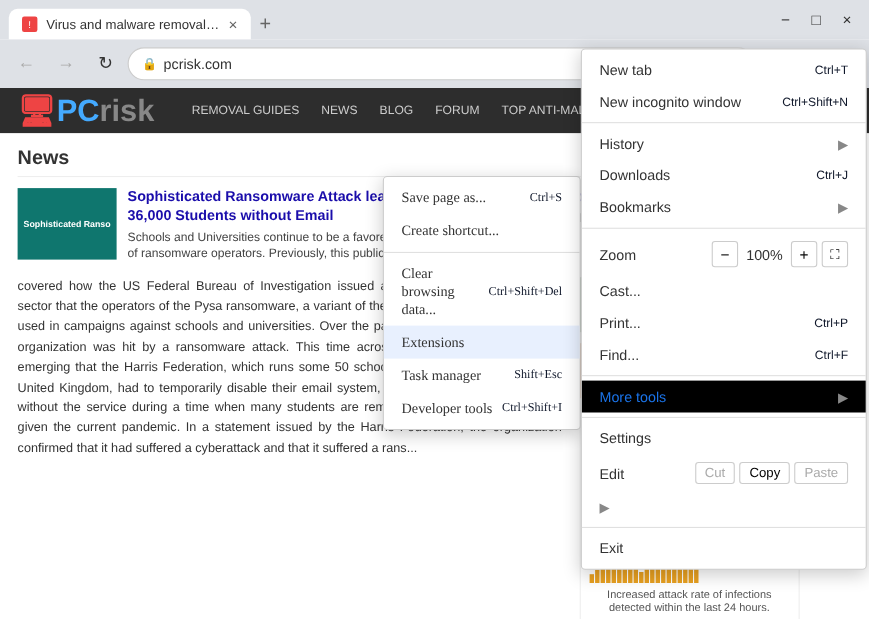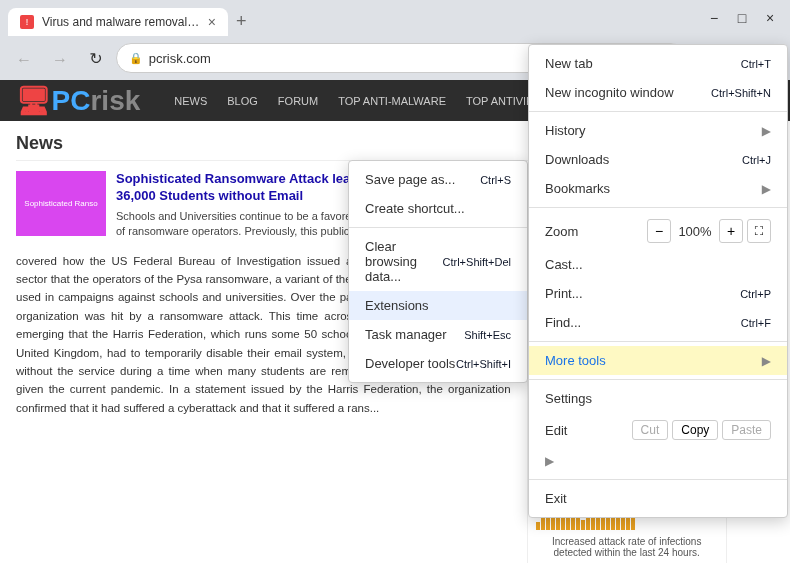--- a/index.html
+++ b/index.html
@@ -50,29 +50,29 @@
     .news-content h3 { font-size: 13px; font-weight: bold; color: #1a0dab; margin-bottom: 4px; line-height: 1.3; }
     .news-content p { font-size: 11px; color: #444; line-height: 1.4; }
 
     .main-article { padding: 0 16px 12px; display: grid; grid-template-columns: 2fr 1fr; gap: 16px; }
     .article-text { font-size: 11.5px; color: #333; line-height: 1.6; text-align: justify; }
 
     
     .dropdown-overlay { position: absolute; top: 0; left: 0; width: 790px; height: 563px; z-index: 100; }
     .dropdown-menu { position: absolute; top: 44px; right: 2px; background: #fff; border: 1px solid #ccc; border-radius: 4px; box-shadow: 0 4px 16px rgba(0,0,0,0.2); width: 260px; padding: 4px 0; z-index: 200; }
     .menu-item { display: flex; align-items: center; padding: 7px 16px; cursor: pointer; color: #333; font-size: 13px; position: relative; }
-    .menu-item.highlighted { background: #fef9c3; color: #1a73e8; gap: 48px; }
+    .menu-item.highlighted { background: #000000; color: #1a73e8; gap: 48px; }
     .menu-item-label { flex: 1; }
     .menu-item-shortcut { color: #0f172a; font-size: 11px; }
     .menu-item-arrow { color: #888; font-size: 12px; }
     .menu-divider { height: 1px; background: #e0e0e0; margin: 4px 0; }
 
     
     .submenu { position: absolute; top: 0; right: 260px; background: #fff; border: 1px solid #ccc; border-radius: 4px; box-shadow: 0 4px 16px rgba(0,0,0,0.2); width: 180px; padding: 4px 0; }
-    .submenu-item { display: flex; align-items: center; padding: 7px 16px; cursor: pointer; color: #333; font-size: 13px; }
+    .submenu-item { display: flex; align-items: center; padding: 7px 16px; cursor: pointer; color: #333; font-size: 13px; font-family: Liberation Serif, serif; }
     .submenu-item.highlighted { background: #e8f0fe; }
 
     
     .right-panel { width: 200px; padding: 10px; border-left: 1px solid #eee; background: #fafafa; }
     .malware-title { font-size: 12px; font-weight: bold; color: #333; margin-bottom: 8px; }
     .globe-container { text-align: center; }
     .globe { width: 80px; height: 80px; background: radial-gradient(circle at 35% 35%, #6aa8d8, #1a5a8a); border-radius: 50%; margin: 0 auto 4px; display: flex; align-items: center; justify-content: center; position: relative; }
     .globe-overlay { position: absolute; bottom: 5px; left: 50%; transform: translateX(-50%); }
     .medium-badge { background: #e8a020; color: white; font-size: 9px; font-weight: bold; padding: 2px 6px; border-radius: 2px; }
     .activity-bars { display: flex; align-items: flex-end; gap: 1px; height: 30px; }
@@ -123,35 +123,36 @@
       <div class="site-header">
         <div class="logo">
           <span style="color:#e44; font-weight:900; font-size:28px;">
             <span style="color:#e44;">🖥</span>
           </span>
           <span style="color:#fff; font-size:28px; font-weight:bold;">
             <span style="color:#4af;">PC</span><span style="color:#888;">risk</span>
           </span>
         </div>
         <div class="site-nav">
+          <span class="nav-item">REMOVAL GUIDES</span>
           <span class="nav-item">NEWS</span>
           <span class="nav-item">BLOG</span>
           <span class="nav-item">FORUM</span>
           <span class="nav-item">TOP ANTI-MALWARE</span>
           <span class="nav-item">TOP ANTIVIRUS 2021</span>
           <span class="nav-item">WEBSI...</span>
         </div>
       </div>
 
       <div class="news-section">
         <div class="news-title">News</div>
         <div class="news-grid">
 
           <div class="news-article">
-            <div class="news-thumb" style="background:#d946ef; font-size:8px; color:white; padding:4px;">
+            <div class="news-thumb" style="background:#0f766e; font-size:8px; color:white; padding:4px;font-weight:bold;">
               <span>Sophisticated Ranso</span>
             </div>
             <div class="news-content">
               <h3>Sophisticated Ransomware Attack leaves 36,000 Students without Email</h3>
               <p>Schools and Universities continue to be a favored target of ransomware operators. Previously, this publication</p>
             </div>
           </div>
 
           <div class="news-article">
             <div class="news-thumb blue" style="font-size:8px; color:white; padding:4px;">

